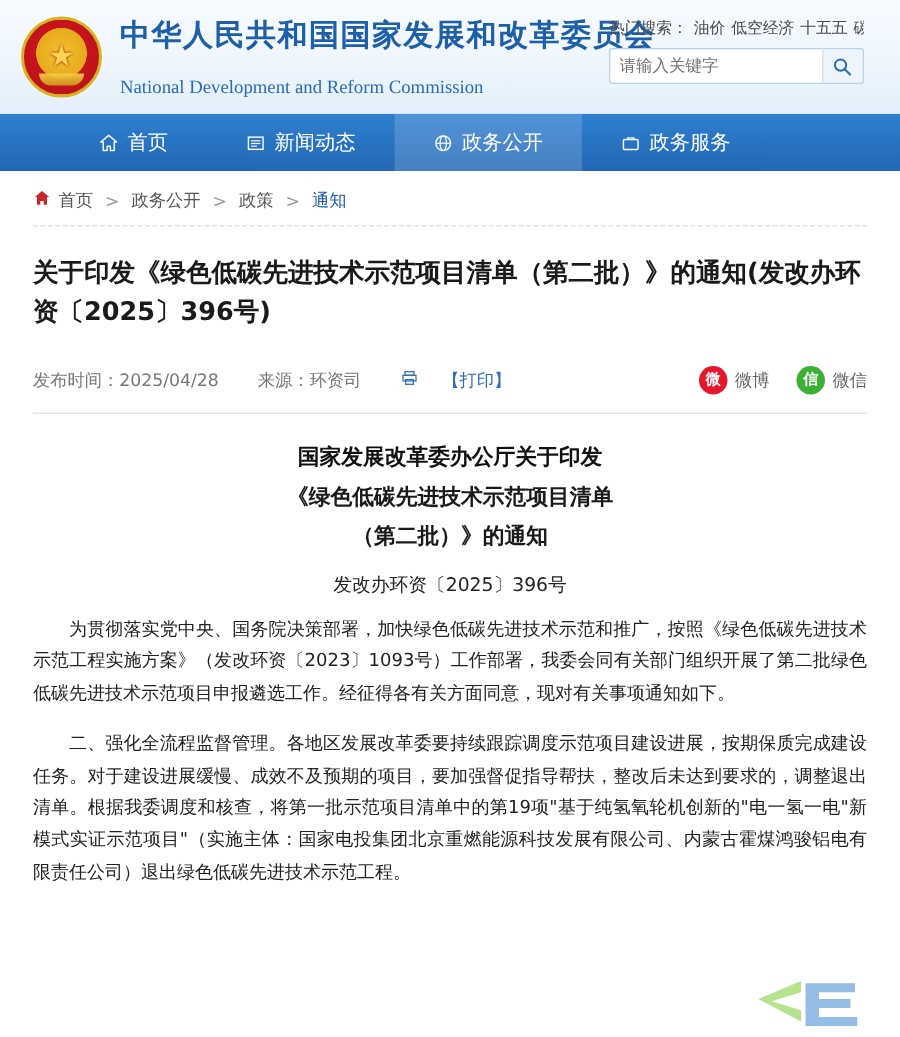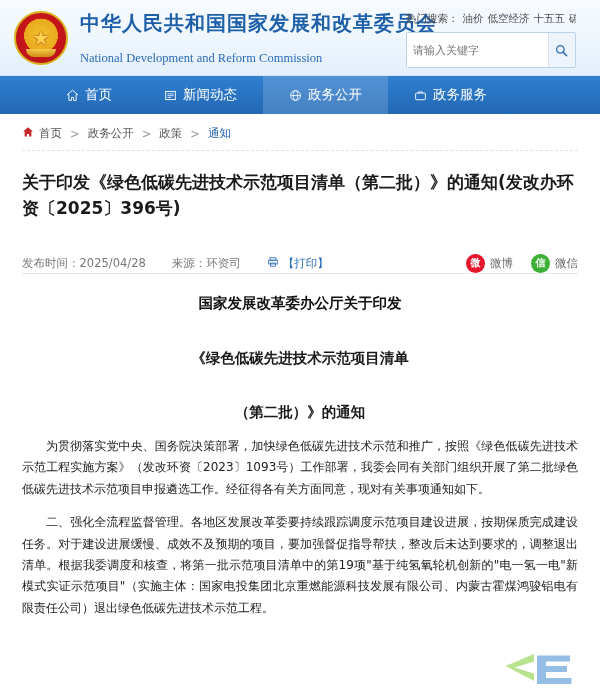--- a/index.html
+++ b/index.html
@@ -73,21 +73,21 @@
   .hot {
     font-size: 10.5px;
     color: #4a4a4a;
     white-space: nowrap;
     overflow: hidden;
     margin-bottom: 6px;
   }
   .hot a { color: #4a4a4a; text-decoration: none; margin-left: 4px; }
   .search-box {
     display: flex;
-    height: 36px;
+    height: 24px;
     border: 1px solid #b9d3ea;
     background: #fff;
     border-radius: 2px;
     overflow: hidden;
   }
   .search-box input {
     flex: 1 1 auto;
     border: 0; outline: 0;
     font-size: 11px;
     padding: 0 6px;
@@ -146,31 +146,32 @@
   
   .art-title {
     margin: 18px 22px 0 22px;
     font-size: 17px;
     line-height: 1.55;
     font-weight: bold;
     color: #1a1a1a;
     font-family: "DejaVu Sans", "Liberation Sans", sans-serif;
   }
   .meta {
-    margin: 32px 22px 0 22px;
+    margin: 22px 22px 0 22px;
+    padding-bottom: 12px;
     border-bottom: 1px solid #e7e7e7;
     display: flex;
     align-items: center;
     font-size: 11.5px;
     color: #777;
     font-family: "DejaVu Sans", "Liberation Sans", sans-serif;
   }
   .meta .m { margin-right: 26px; white-space: nowrap; }
   .meta .print {
-    display: inline-flex; align-items: center; gap: 4px;
+    display: inline-flex; align-items: center; gap: 16px;
     color: #2a6cb5; cursor: pointer;
   }
   .share {
     margin-left: auto;
     display: flex; align-items: center; gap: 18px;
   }
   .share .s-item {
     display: flex; align-items: center; gap: 5px;
     font-size: 11.5px; color: #666; cursor: pointer;
   }
@@ -189,21 +190,21 @@
     color: #1f1f1f;
   }
   .doc-h {
     text-align: center;
     font-weight: bold;
     font-size: 14.5px;
     line-height: 1.85;
     color: #111;
     font-family: "DejaVu Sans", "Liberation Sans", sans-serif;
   }
-  .doc-h .l2 { color: #1a1a1a; margin-top: 28px; }
+  .doc-h .l2 { color: #1a1a1a; }
   .doc-no {
     text-align: center;
     font-size: 12.5px;
     margin-top: 10px;
     color: #222;
     font-family: "DejaVu Sans", "Liberation Sans", sans-serif;
   }
   .para {
     font-size: 12px;
     line-height: 1.78;
@@ -333,20 +334,21 @@
       </span>
     </span>
   </div>
 
   <div class="doc">
     <div class="doc-h">
       <div>国家发展改革委办公厅关于印发</div>
       <div class="l2">《绿色低碳先进技术示范项目清单</div>
       <div class="l2">（第二批）》的通知</div>
     </div>
+    <div class="doc-no">发改办环资〔2025〕396号</div>
 
     <p class="para">为贯彻落实党中央、国务院决策部署，加快绿色低碳先进技术示范和推广，按照《绿色低碳先进技术示范工程实施方案》（发改环资〔2023〕1093号）工作部署，我委会同有关部门组织开展了第二批绿色低碳先进技术示范项目申报遴选工作。经征得各有关方面同意，现对有关事项通知如下。</p>
     <p class="para">二、强化全流程监督管理。各地区发展改革委要持续跟踪调度示范项目建设进展，按期保质完成建设任务。对于建设进展缓慢、成效不及预期的项目，要加强督促指导帮扶，整改后未达到要求的，调整退出清单。根据我委调度和核查，将第一批示范项目清单中的第19项"基于纯氢氧轮机创新的"电一氢一电"新模式实证示范项目"（实施主体：国家电投集团北京重燃能源科技发展有限公司、内蒙古霍煤鸿骏铝电有限责任公司）退出绿色低碳先进技术示范工程。</p>
 
   </div>
 
   <svg class="wm" viewBox="0 0 120 56">
     <path d="M6 28 L44 12 L44 22 L18 30 L44 38 L44 48 Z" fill="#8fd14f" opacity=".75"></path>
     <path d="M48 14 L92 14 L92 22 L60 22 L60 28 L88 28 L88 36 L60 36 L60 44 L94 44 L94 52 L48 52 Z" fill="#2f7fd0" opacity=".6"></path>
   </svg>

